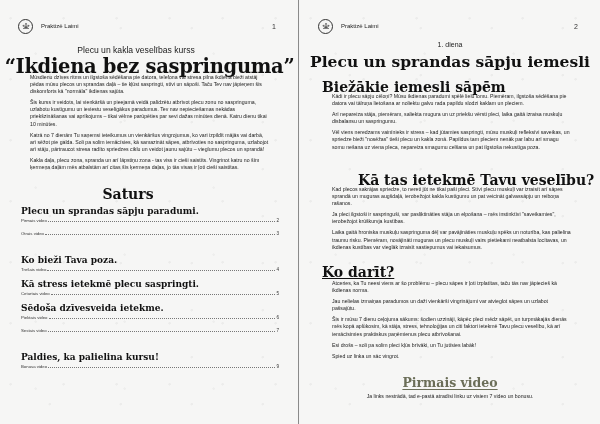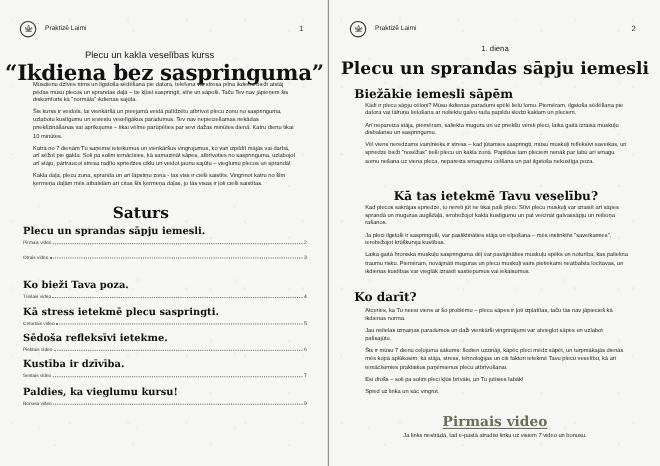--- a/index.html
+++ b/index.html
@@ -35,21 +35,21 @@
   .toc { position: absolute; top: 206px; left: 21px; width: 258px; }
   .toc-item { height: 24.3px; }
   .toc-head { font-size: 9px; line-height: 11px; color: #111; white-space: nowrap; }
   .toc-sub { display: flex; align-items: baseline; font-size: 4.3px; line-height: 7px; color: #333; }
   .toc-dots { flex: 1; border-bottom: 0.8px dotted #777; margin: 0 1px 1px 1px; }
   .toc-page { font-size: 4.6px; }
 
   
   .r-day { position: absolute; top: 41px; left: 0; width: 300px; text-align: center; font-size: 7px; color: #222; }
   .r-title { position: absolute; top: 52px; left: 0; width: 300px; text-align: center; font-size: 15.5px; color: #111; }
-  .sec-h { position: absolute; left: 22px; font-size: 11px; color: #111; }
+  .sec-h { position: absolute; left: 22px; font-size: 14px; color: #111; }
   .sec-body { position: absolute; left: 32px; width: 240px; }
   .sec-body p { margin-bottom: 4px; }
   .cta { position: absolute; top: 375px; left: 0; width: 300px; text-align: center; font-size: 12.5px; color: #6b6e58; text-decoration: underline; text-decoration-thickness: 1px; text-underline-offset: 2px; }
   .cta-note { position: absolute; top: 393px; left: 0; width: 300px; text-align: center; font-size: 5.2px; color: #222; }
 </style>
 </head>
 <body>
 
 <div class="page page-left">
   <div class="hdr">
@@ -69,21 +69,21 @@
     <p>Mūsdienu dzīves ritms un ilgstoša sēdēšana pie datora, telefona vai stresa pilna ikdiena bieži atstāj pēdas mūsu plecos un sprandas daļā – tie kļūst saspringti, stīvi un sāpoši. Taču Tev nav jāpieņem šis diskomforts kā "normāla" ikdienas sajūta.</p>
     <p>Šis kurss ir veidots, lai vienkāršā un pieejamā veidā palīdzētu atbrīvot plecu zonu no saspringuma, uzlabotu kustīgumu un ieviestu veselīgākus paradumus. Tev nav nepieciešamas nekādas priekšzināšanas vai aprīkojums – tikai vēlme parūpēties par sevi dažas minūtes dienā. Katru dienu tikai 10 minūtes.</p>
     <p>Katrā no 7 dienām Tu saņemsi ieteikumus un vienkāršus vingrojumus, ko vari izpildīt mājās vai darbā, arī sēžot pie galda. Soli pa solim iemācīsies, kā samazināt sāpes, atbrīvoties no saspringuma, uzlabojot arī stāju, pārtraucot stresa radīto spriedzes ciklu un veidot jaunu sajūtu – vieglumu plecos un sprandā!</p>
     <p>Kakla daļa, plecu zona, sprandа un arī lāpstiņu zona - tas viss ir cieši saistīts. Vingrinot katru no šīm ķermeņa daļām mēs atbalstām arī citas šīs ķermeņa daļas, jo tās visas ir ļoti cieši saistītas.</p>
   </div>
 
   <div class="toc-title serif">Saturs</div>
 
   <div class="toc">
     <div class="toc-item">
-      <div class="toc-head serif">Plecu un sprandas sāpju iemesli.</div>
+      <div class="toc-head serif">Plecu un sprandas sāpju paradumi.</div>
       <div class="toc-sub">
           <span>Pirmais video</span>
           <span class="toc-dots"></span>
           <span class="toc-page">2</span>
         </div>
     </div>
     <div class="toc-item">
       <div class="toc-sub">
           <span>Otrais video</span>
           <span class="toc-dots"></span>
@@ -100,37 +100,36 @@
     </div>
     <div class="toc-item">
       <div class="toc-head serif">Kā stress ietekmē plecu saspringti.</div>
       <div class="toc-sub">
           <span>Ceturtais video</span>
           <span class="toc-dots"></span>
           <span class="toc-page">5</span>
         </div>
     </div>
     <div class="toc-item">
-      <div class="toc-head serif">Sēdoša refleksīvi ietekme.</div>
+      <div class="toc-head serif">Sēdoša dzīvesveida ietekme.</div>
       <div class="toc-sub">
           <span>Piektais video</span>
           <span class="toc-dots"></span>
           <span class="toc-page">6</span>
         </div>
     </div>
     <div class="toc-item">
-      <div class="toc-head serif">Kustība ir dzīvība.</div>
       <div class="toc-sub">
           <span>Sestais video</span>
           <span class="toc-dots"></span>
           <span class="toc-page">7</span>
         </div>
     </div>
     <div class="toc-item">
-      <div class="toc-head serif">Paldies, ka vieglumu kursu!</div>
+      <div class="toc-head serif">Paldies, ka palielina kursu!</div>
       <div class="toc-sub">
           <span>Bonusa video</span>
           <span class="toc-dots"></span>
           <span class="toc-page">9</span>
         </div>
     </div>
   </div>
 </div>
 
 <div class="page page-right">
@@ -154,21 +153,21 @@
     <p>Vēl viens neredzams vainīnieks ir stress – kad jūtamies saspringti, mūsu muskuļi refleksīvi saveikas, un spriedze bieži "nosēžas" tieši plecu un kakla zonā. Papildus tam pleciem nenāk par labu arī smagu somu nešana uz viena pleca, nepareiza smagumu celšana un pat ilgstoša nekustīga poza.</p>
   </div>
 
   <div class="sec-h serif" style="top:172px;margin-left:36px;">Kā tas ietekmē Tavu veselību?</div>
   <div class="sec-body body-txt" style="top:186px;">
     <p>Kad plecos sakrājas spriedze, to nereti jūt ne tikai paši pleci. Stīvi plecu muskuļi var izraisīt arī sāpes sprandā un muguras augšdaļā, ierobežojot kakla kustīgumu un pat veicināt galvassāpju un reiboņa rašanos.</p>
     <p>Ja pleci ilgstoši ir saspringuši, var pasliktināties stāja un elpošana – mēs instinktīvi "saveikamies", ierobežojot krūškurvja kustības.</p>
     <p>Laika gaitā hroniska muskuļu saspringuma dēļ var pavājināties muskuļu spēks un noturība, kas palielina traumu risku. Piemēram, novājināti muguras un plecu muskuļi vairs pietiekami neatbalsta locītavas, un ikdienas kustības var vieglāk izraisīt sastiepumus vai iekaisumus.</p>
   </div>
 
-  <div class="sec-h serif" style="top:264px;">Ko darīt?</div>
+  <div class="sec-h serif" style="top:264px;text-decoration:underline;">Ko darīt?</div>
   <div class="sec-body body-txt" style="top:280px;">
     <p>Atceries, ka Tu neesi viens ar šo problēmu – plecu sāpes ir ļoti izplatītas, taču tās nav jāpieciеš kā ikdienas norma.</p>
     <p>Jau nelielas izmaiņas paradumos un daži vienkārši vingrinājumi var atvieglot sāpes un uzlabot pašsajūtu.</p>
     <p>Šis ir mūsu 7 dienu ceļojuma sākums: šodien uzzināji, kāpēc pleci mēdz sāpēt, un turpmākajās dienās mēs kopā aplūkosim, kā stāja, stress, tehnoloģijas un citi faktori ietekmē Tavu plecu veselību, kā arī iemācīsimies praktiskus paņēmienus plecu atbrīvošanai.</p>
     <p>Esi drošs – soli pa solim pleci kļūs brīvāki, un Tu jutīsies labāk!</p>
     <p>Spied uz linka un sāc vingrot.</p>
   </div>
 
   <a class="cta serif">Pirmais video</a>
   <div class="cta-note">Ja links nestrādā, tad e-pastā atradīsi linku uz visiem 7 video un bonusu.</div>

